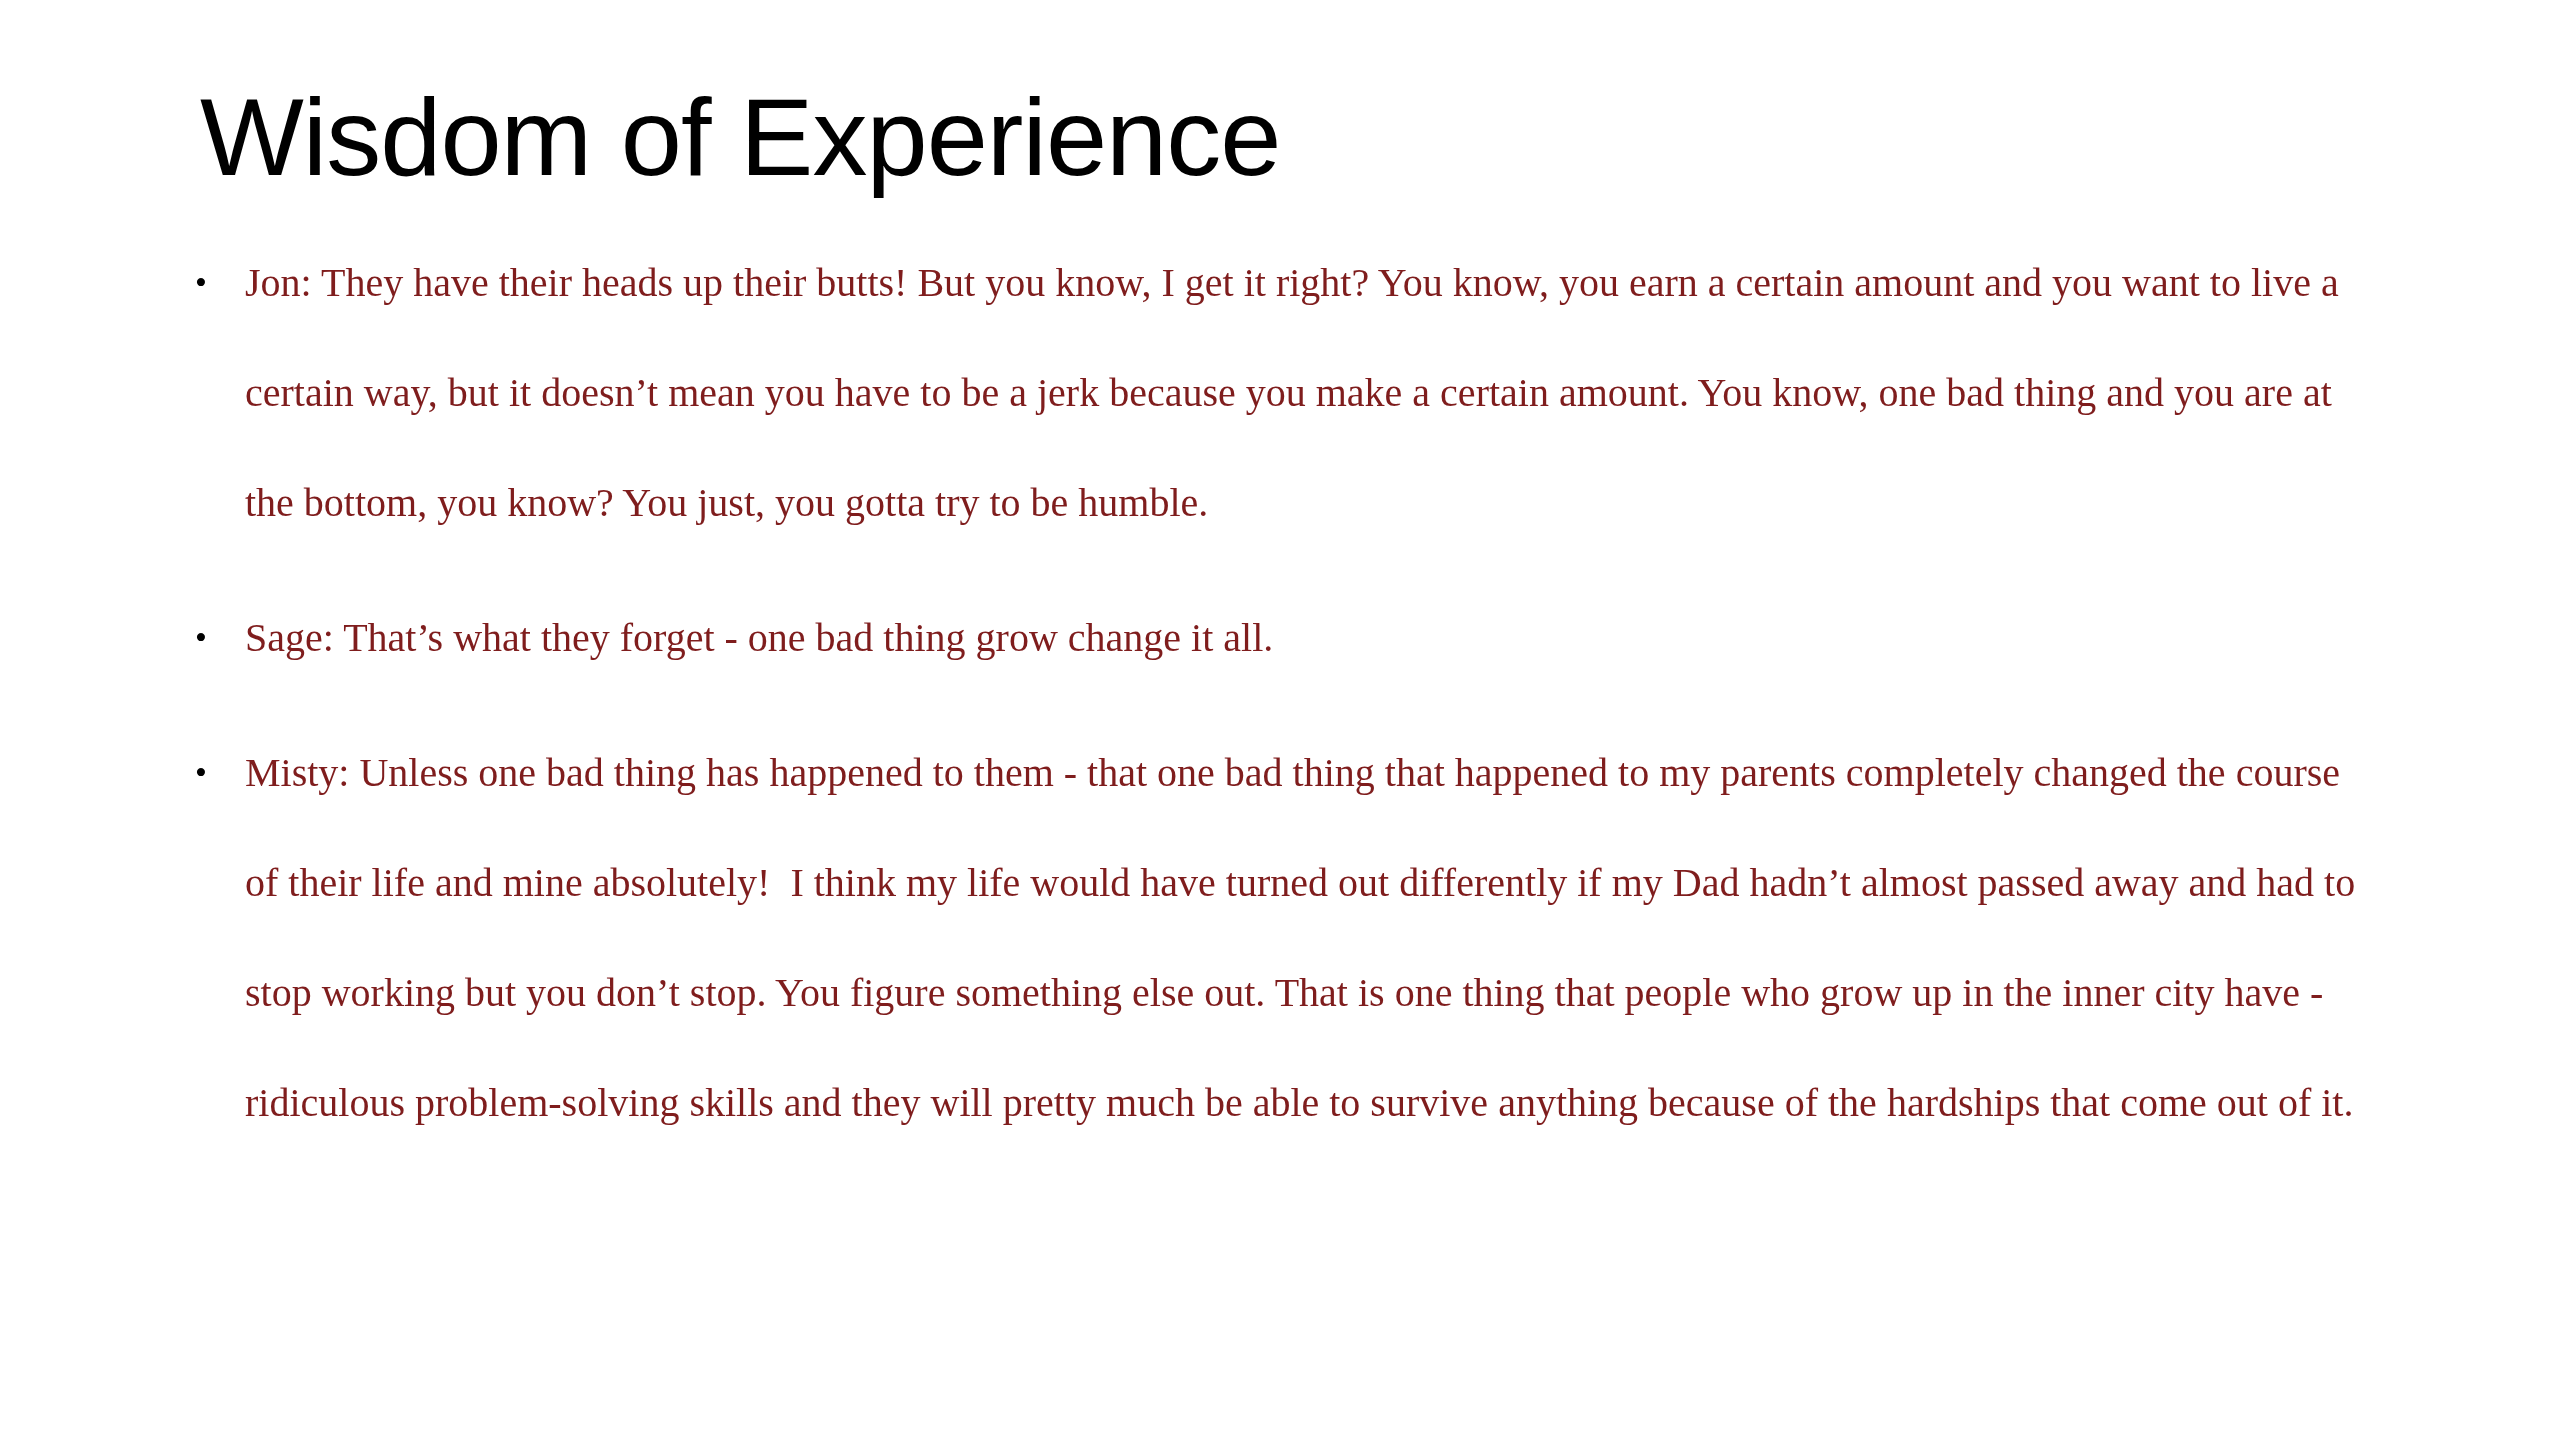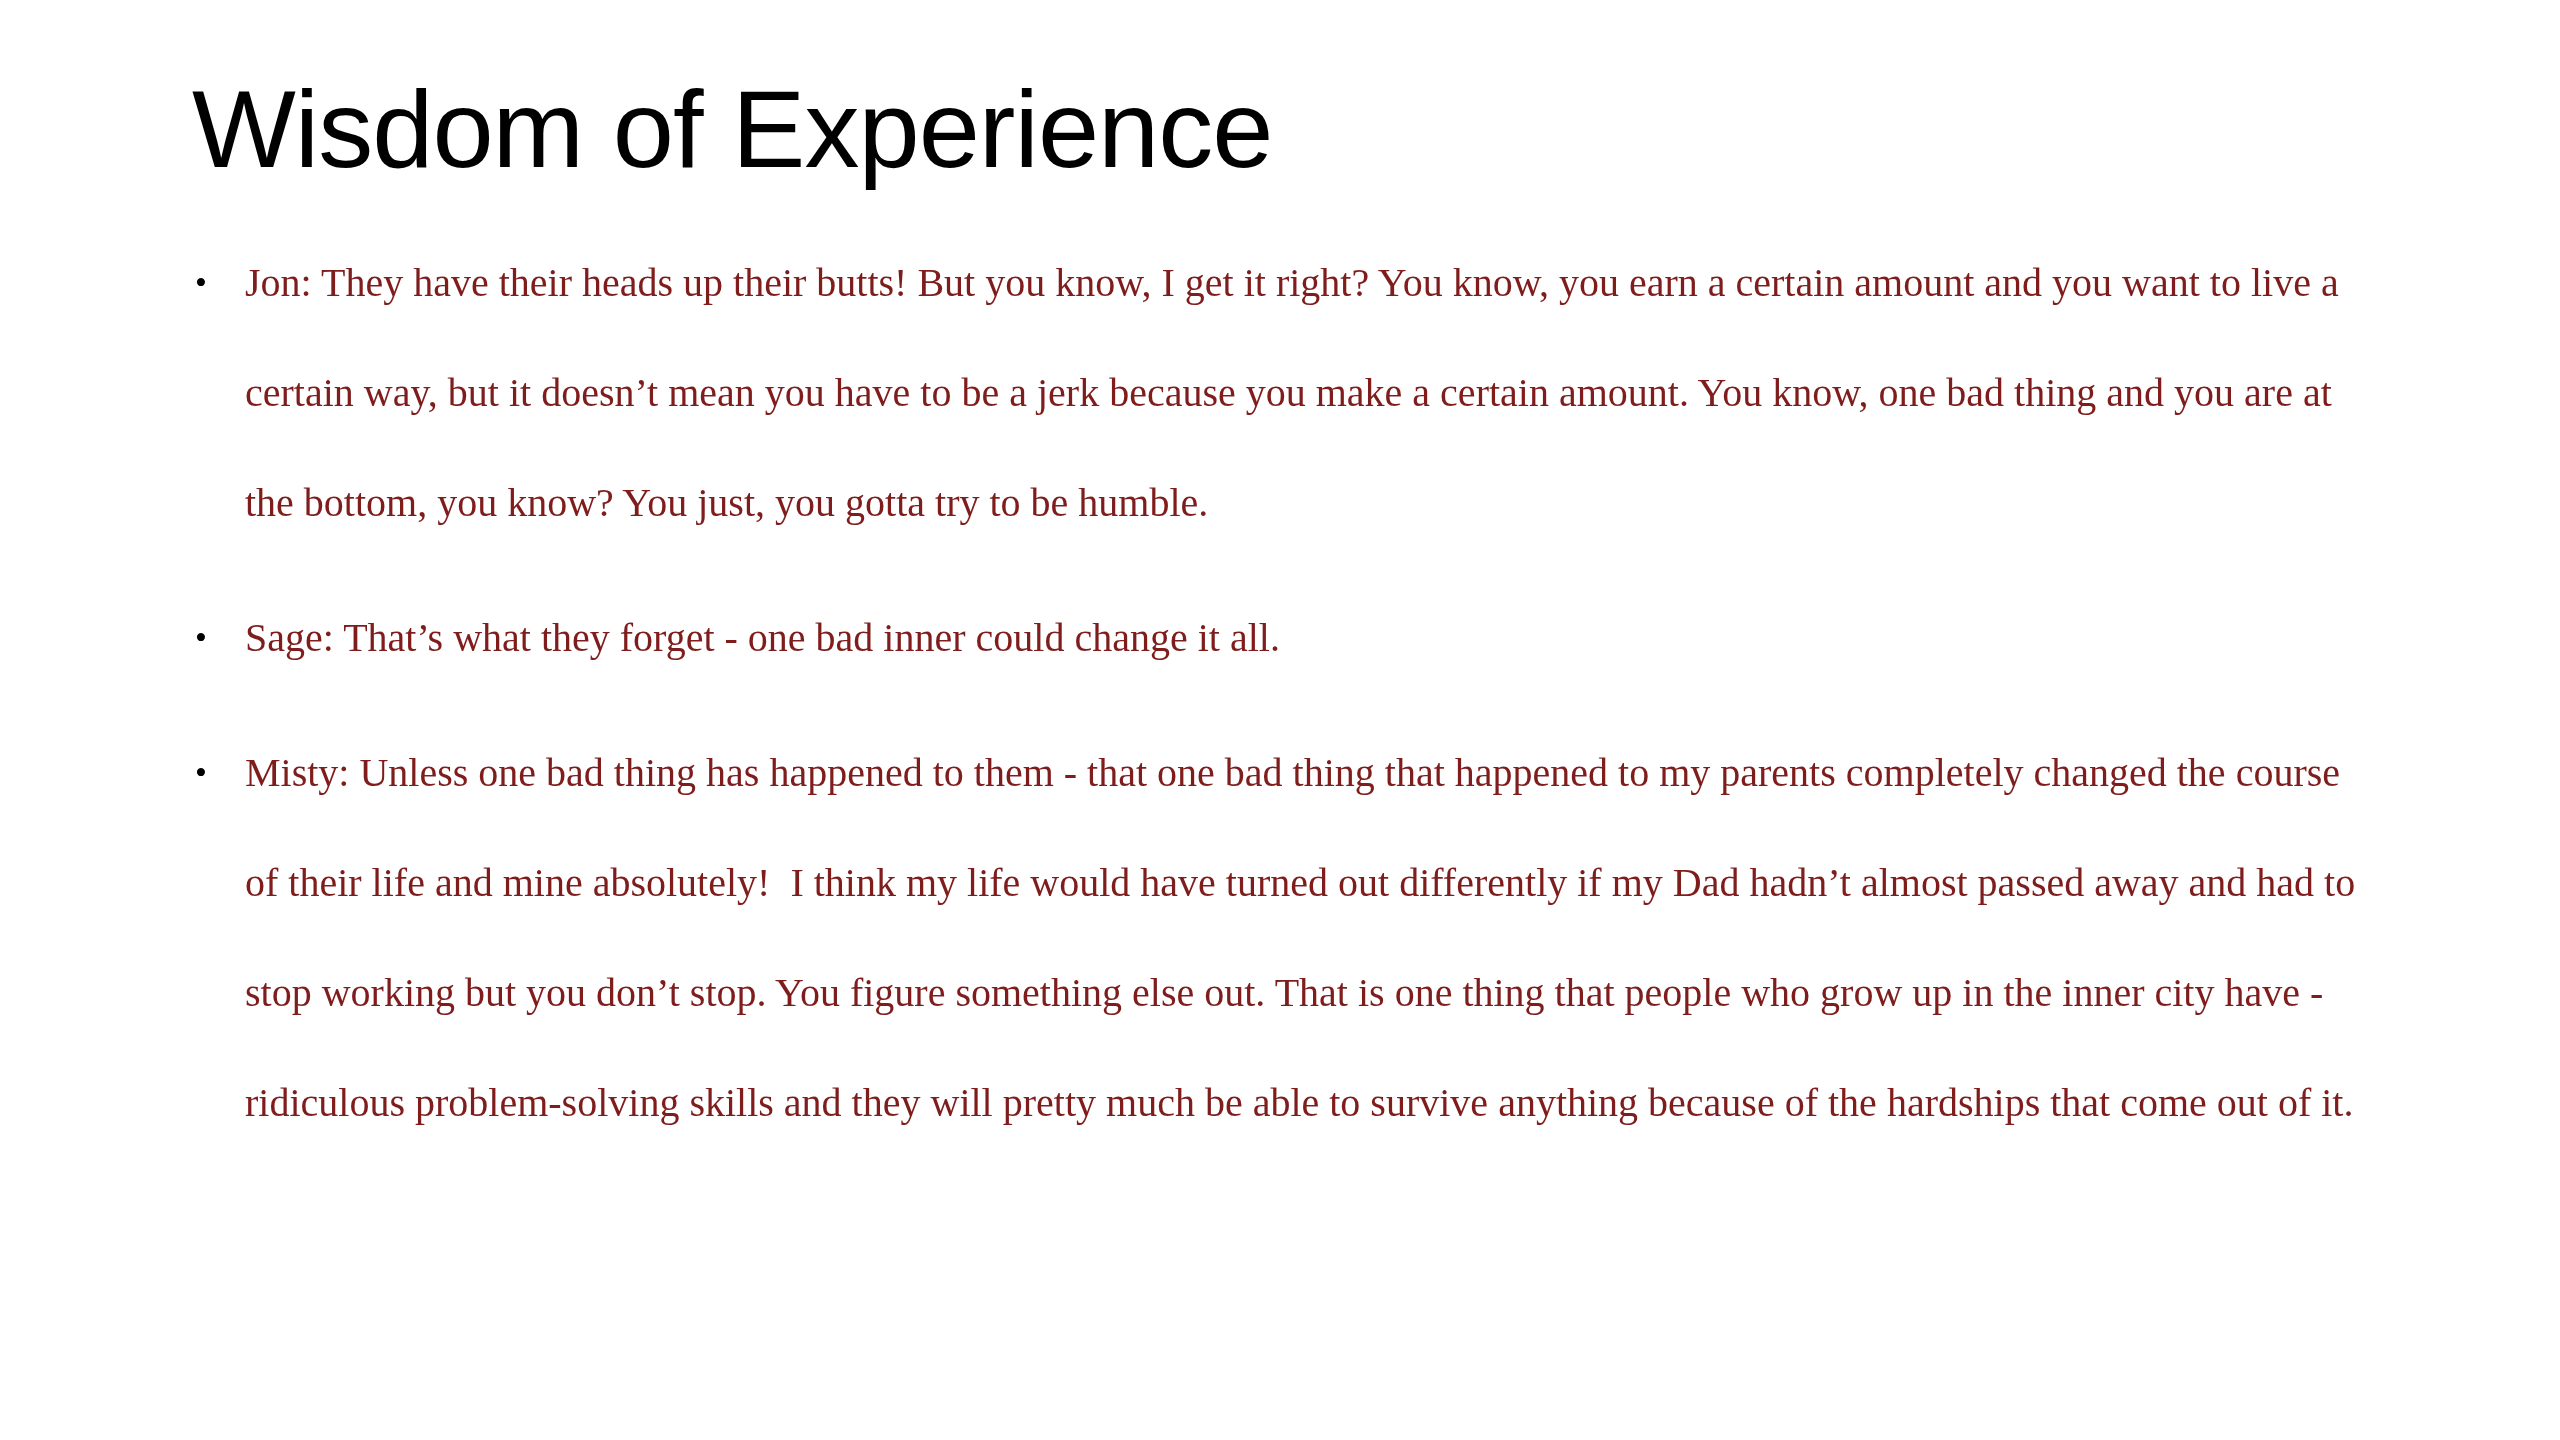--- a/index.html
+++ b/index.html
@@ -10,21 +10,21 @@
   .slide {
     position: relative;
     width: 2560px;
     height: 1440px;
     background: #ffffff;
     overflow: hidden;
     font-family: "Liberation Serif", serif;
     color: #000000;
   }
   .slide-title {
-    margin: 0;
+    margin: 8px;
     position: absolute;
     left: 192px;
     top: 68px;
     font-family: "Liberation Sans", sans-serif;
     font-weight: 300;
     font-size: 110px;
     line-height: 1.1;
     letter-spacing: -1px;
     color: #000000;
     white-space: nowrap;
@@ -64,21 +64,21 @@
 
   <div class="bullet-list">
 
     <div class="bullet-item">
       <span class="bullet-marker">•</span>
       <span class="bullet-text">Jon: They have their heads up their butts! But you know, I get it right? You know, you earn a certain amount and you want to live a certain way, but it doesn’t mean you have to be a jerk because you make a certain amount. You know, one bad thing and you are at the bottom, you know? You just, you gotta try to be humble.</span>
     </div>
 
     <div class="bullet-item">
       <span class="bullet-marker">•</span>
-      <span class="bullet-text">Sage: That’s what they forget - one bad inner could change it all.</span>
+      <span class="bullet-text">Sage: That’s what they forget - one bad thing grow change it all.</span>
     </div>
 
     <div class="bullet-item">
       <span class="bullet-marker">•</span>
       <span class="bullet-text">Misty: Unless one bad thing has happened to them - that one bad thing that happened to my parents completely changed the course of their life and mine absolutely!  I think my life would have turned out differently if my Dad hadn’t almost passed away and had to stop working but you don’t stop. You figure something else out. That is one thing that people who grow up in the inner city have - ridiculous problem-solving skills and they will pretty much be able to survive anything because of the hardships that come out of it.</span>
     </div>
 
   </div>
 </div>
 

